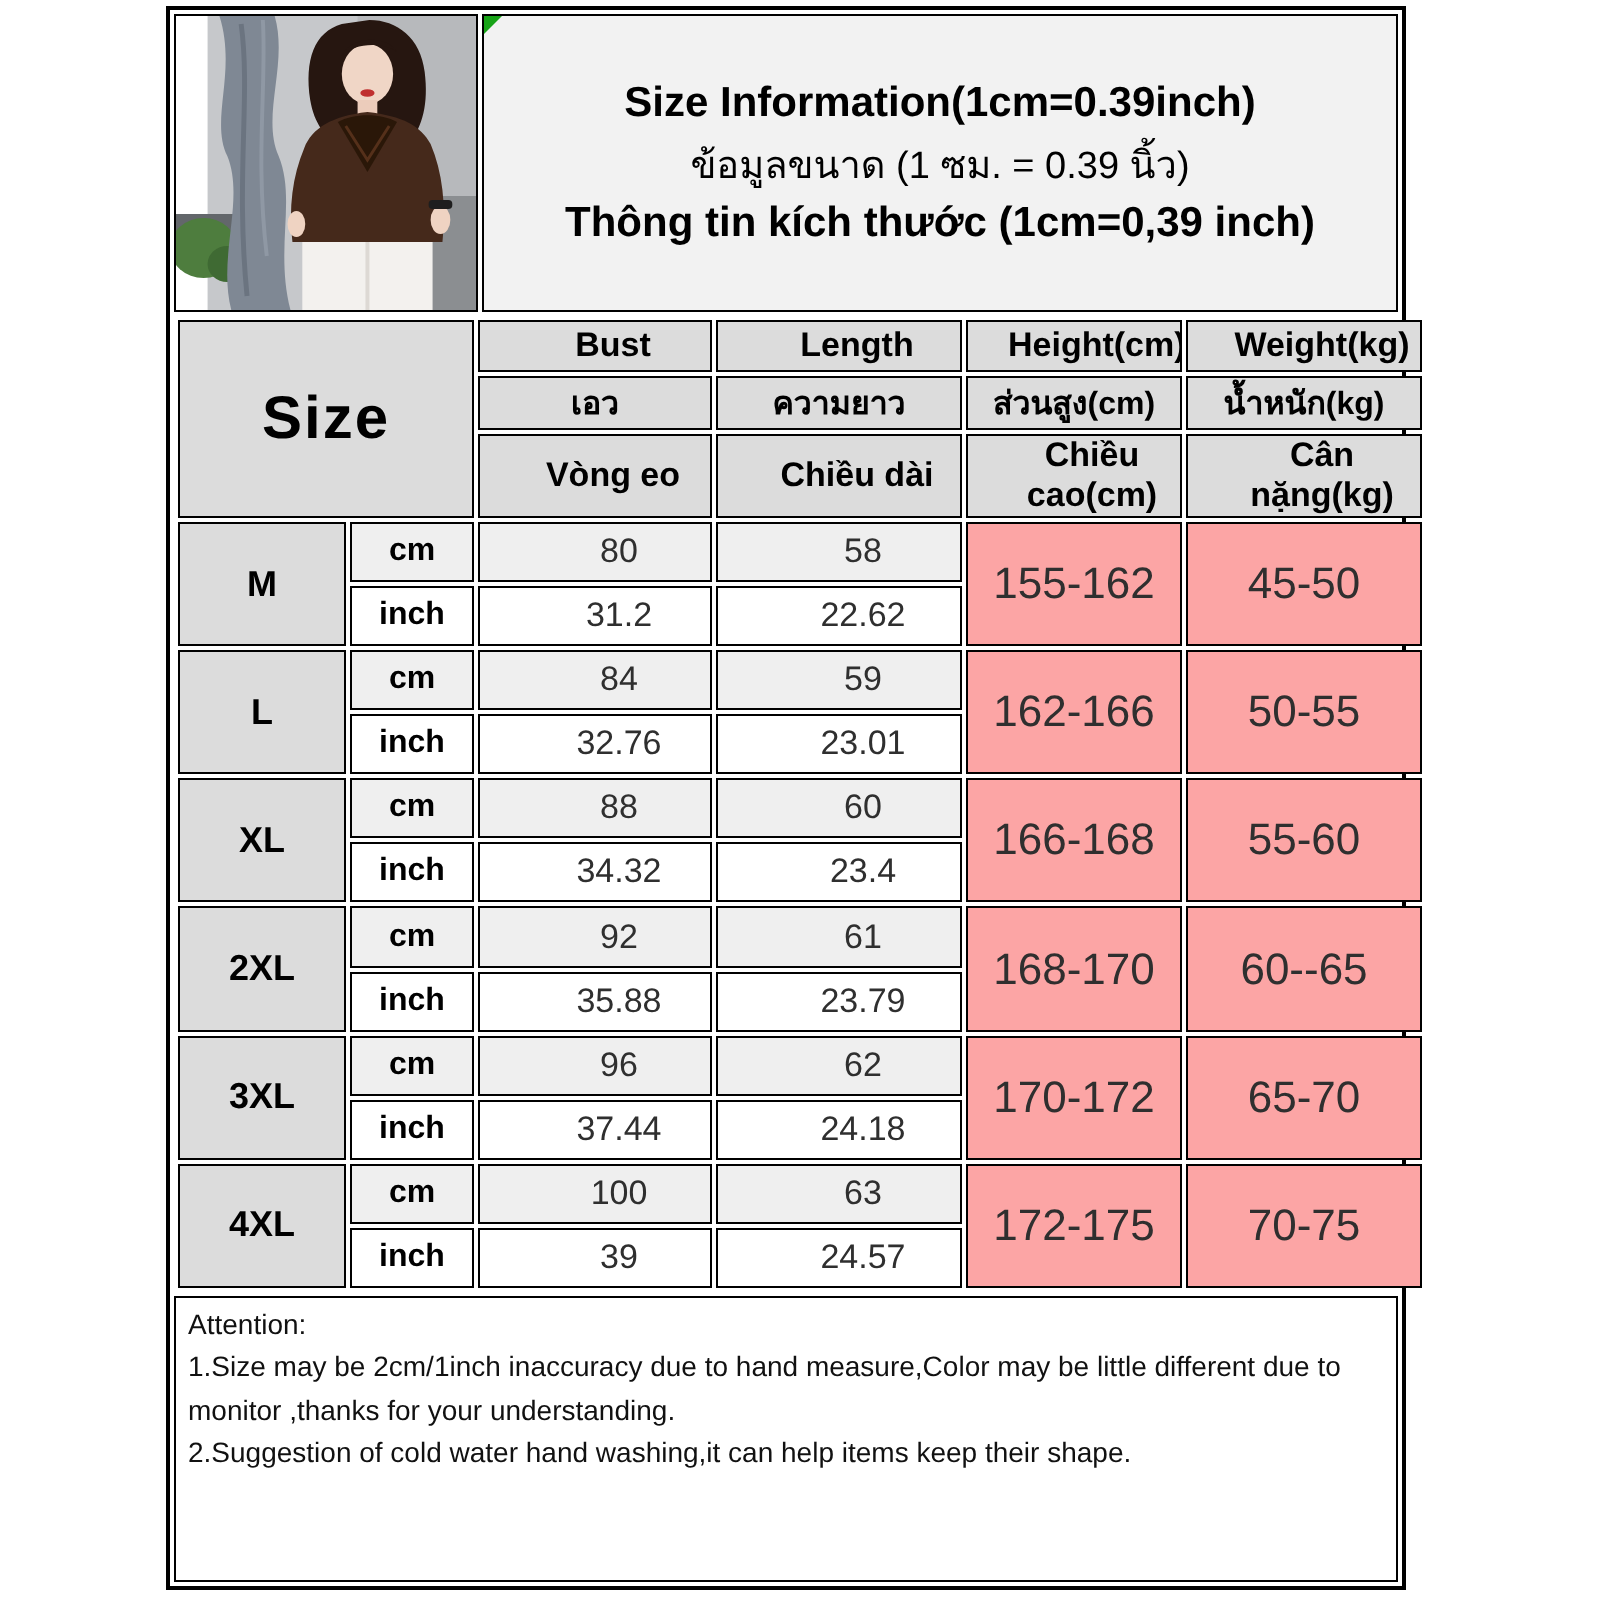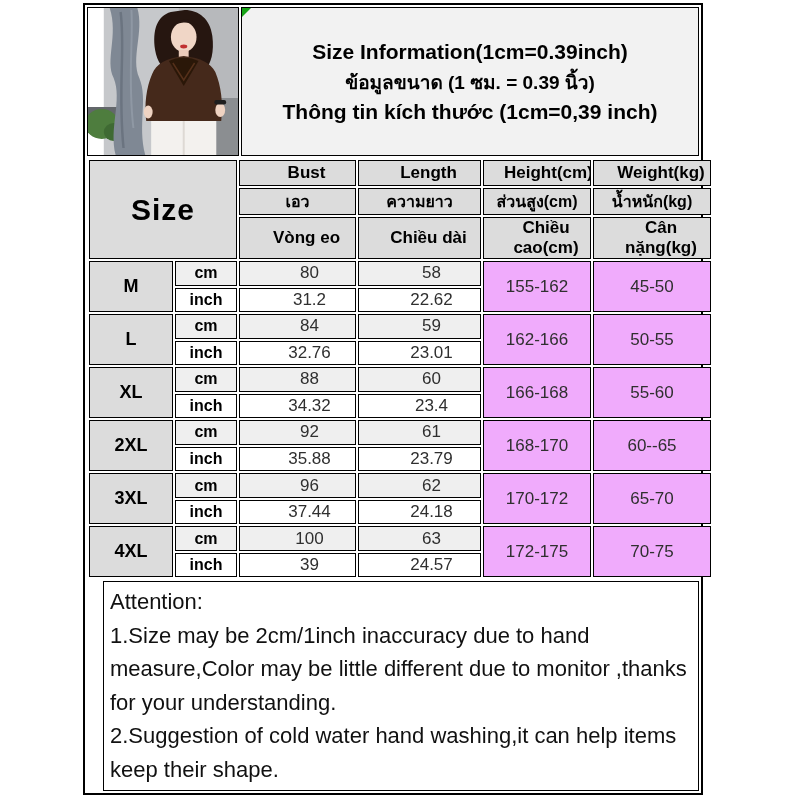--- a/index.html
+++ b/index.html
@@ -11,39 +11,39 @@
   
   .top-row{display:flex;gap:2px;flex:0 0 149px;}
   .photo-cell{flex:0 0 152px;border:1px solid #000;box-sizing:border-box;overflow:hidden;background:#dfe1e4;}
   .photo-cell svg{display:block;width:100%;height:100%;}
   .title-cell{flex:1;border:1px solid #000;box-sizing:border-box;background:#f2f2f2;
               position:relative;display:flex;flex-direction:column;justify-content:center;
               align-items:center;gap:3px;}
   .corner-marker{position:absolute;top:0;left:0;width:0;height:0;
                  border-top:9px solid #17a317;border-right:9px solid transparent;}
   .title-en,.title-vi{font-size:21px;font-weight:bold;}
-  .title-th{font-size:19px;font-weight:bold;}
+  .title-th{font-size:19px;font-weight:normal;}
   
   .size-table{margin-top:2px;width:100%;height:488px;border-collapse:separate;border-spacing:2px;table-layout:fixed;}
   .size-table td{border:1px solid #000;text-align:center;vertical-align:middle;padding:0 2px;overflow:hidden;}
   .col-size{width:84px;} .col-unit{width:62px;} .col-bust{width:117px;}
   .col-len{width:123px;} .col-h{width:108px;} .col-w{width:118px;}
   tr.hdr{height:26px;}
   td.hd{background:#dcdcdc;font-weight:bold;font-size:17px;padding-left:20px;}
   td.hd-th{background:#dcdcdc;font-weight:bold;font-size:16px;}
   td.size-hd{background:#dcdcdc;font-weight:bold;font-size:30px;letter-spacing:1px;}
   td.lbl{background:#dcdcdc;font-weight:bold;font-size:18px;}
   td.unit{font-weight:bold;font-size:16px;}
   td.val{font-size:17px;color:#2f2f2f;padding-left:26px;}
-  td.range{background:#f0abfc;font-size:17px;color:#2f2f2f;}
+  td.range{background:#fca5a5;font-size:22px;color:#2f2f2f;}
   tr.r-cm td.unit, tr.r-cm td.val{background:#efefef;}
   tr.r-in td.unit, tr.r-in td.val{background:#ffffff;}
   
   .attention{flex:1;margin-top:2px;border:1px solid #000;box-sizing:border-box;
-             padding:3px 8px 4px 6px;font-size:22px;line-height:1.52;color:#111;margin-left:16px;}
+             padding:3px 8px 4px 6px;font-size:14px;line-height:1.52;color:#111;}
 </style>
 </head>
 <body>
 
 <div class="page">
   <div class="sheet">
 
     <div class="top-row">
       <div class="photo-cell">
 

